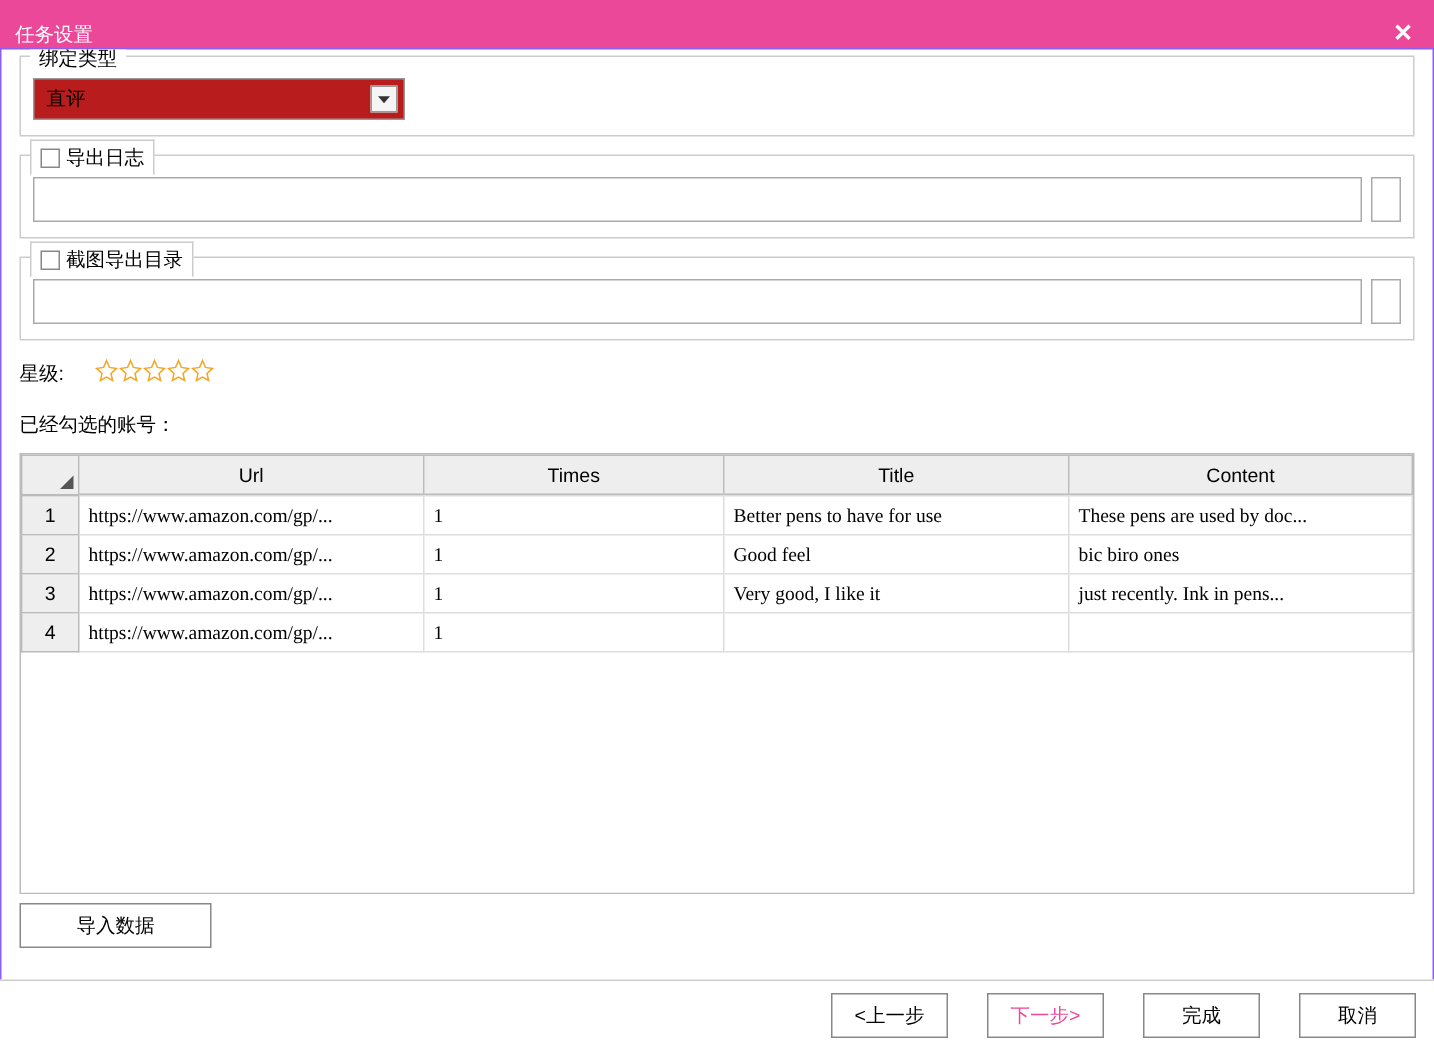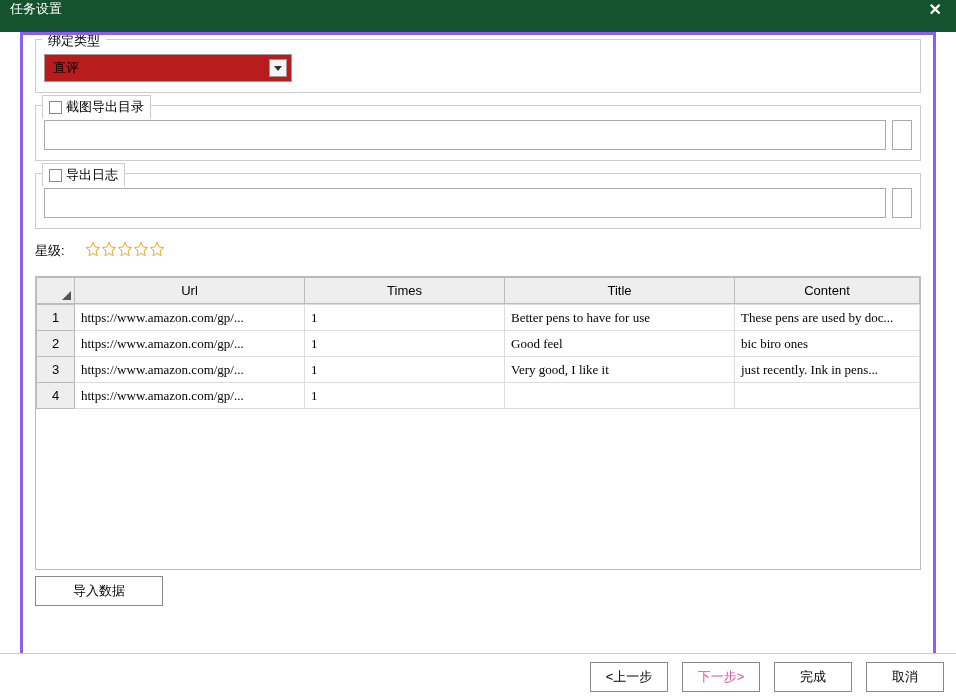--- a/index.html
+++ b/index.html
@@ -9,25 +9,25 @@
     }
     body {
       font-family: "Microsoft YaHei", Arial, sans-serif;
       font-size: 13px;
       background: #fff;
       width: 956px;
       height: 700px;
       overflow: hidden;
     }
     .titlebar {
-      background: #14532d;
+      background: #ec4899;
       color: #fff;
       height: 32px;
       display: flex;
-      align-items: flex-start;
+      align-items: flex-end;
       justify-content: space-between;
       padding: 0 10px;
     }
     .titlebar-title {
       font-size: 13px;
     }
     .titlebar-close {
       cursor: pointer;
       font-size: 16px;
       font-weight: bold;
@@ -190,30 +190,30 @@
       min-width: 128px;
     }
     .btn:disabled, .btn.disabled {
       color: #ec4899;
     }
     .footer {
       border-top: 1px solid #ccc;
       padding: 8px 12px;
       display: flex;
       justify-content: flex-end;
-      gap: 14px;
+      gap: 26px;
       position: absolute;
       bottom: 0;
       left: 0;
       right: 0;
       background: #fff;
     }
     .outer-border {
-      border: 3px solid #8b5cf6;
-      margin: 0 20px;
+      border: 1px solid #8b5cf6;
+      margin: 0 0;
       height: 626px;
       position: relative;
       overflow: hidden;
     }
   </style>
 </head>
 <body>
 
 <div class="titlebar">
   <span class="titlebar-title">任务设置</span>
@@ -231,32 +231,32 @@
         <svg viewBox="0 0 10 6">
               <path d="M0 0 L5 6 L10 0 Z" fill="#333"></path>
             </svg>
       </span>
     </div>
   </div>
 
   <div class="group">
     <div class="group-label">
       <span class="chk"></span>
-      <span>截图导出目录</span>
+      <span>导出日志</span>
     </div>
     <div class="textbox-row">
       <div class="textbox main"></div>
       <div class="textbox small"></div>
     </div>
   </div>
 
   <div class="group">
     <div class="group-label">
       <span class="chk"></span>
-      <span>导出日志</span>
+      <span>截图导出目录</span>
     </div>
     <div class="textbox-row">
       <div class="textbox main"></div>
       <div class="textbox small"></div>
     </div>
   </div>
 
   <div class="star-row">
     <span>星级:</span>
     <span class="stars">
@@ -271,20 +271,21 @@
             </svg></span>
       <span class="star-icon"><svg viewBox="0 0 24 24">
               <path d="M12 2l2.9 6.9L22 9.9l-5.5 5 1.6 7.1L12 18.5 5.9 22l1.6-7.1L2 9.9l7.1-1z" fill="#fff" stroke="#f5a623" stroke-width="1.5"></path>
             </svg></span>
       <span class="star-icon"><svg viewBox="0 0 24 24">
               <path d="M12 2l2.9 6.9L22 9.9l-5.5 5 1.6 7.1L12 18.5 5.9 22l1.6-7.1L2 9.9l7.1-1z" fill="#fff" stroke="#f5a623" stroke-width="1.5"></path>
             </svg></span>
     </span>
   </div>
 
+  <div class="section-label">已经勾选的账号：</div>
 
   <div class="grid">
     <table>
       <colgroup>
         <col style="width:38px">
         <col style="width:230px">
         <col style="width:200px">
         <col style="width:230px">
         <col>
       </colgroup>

